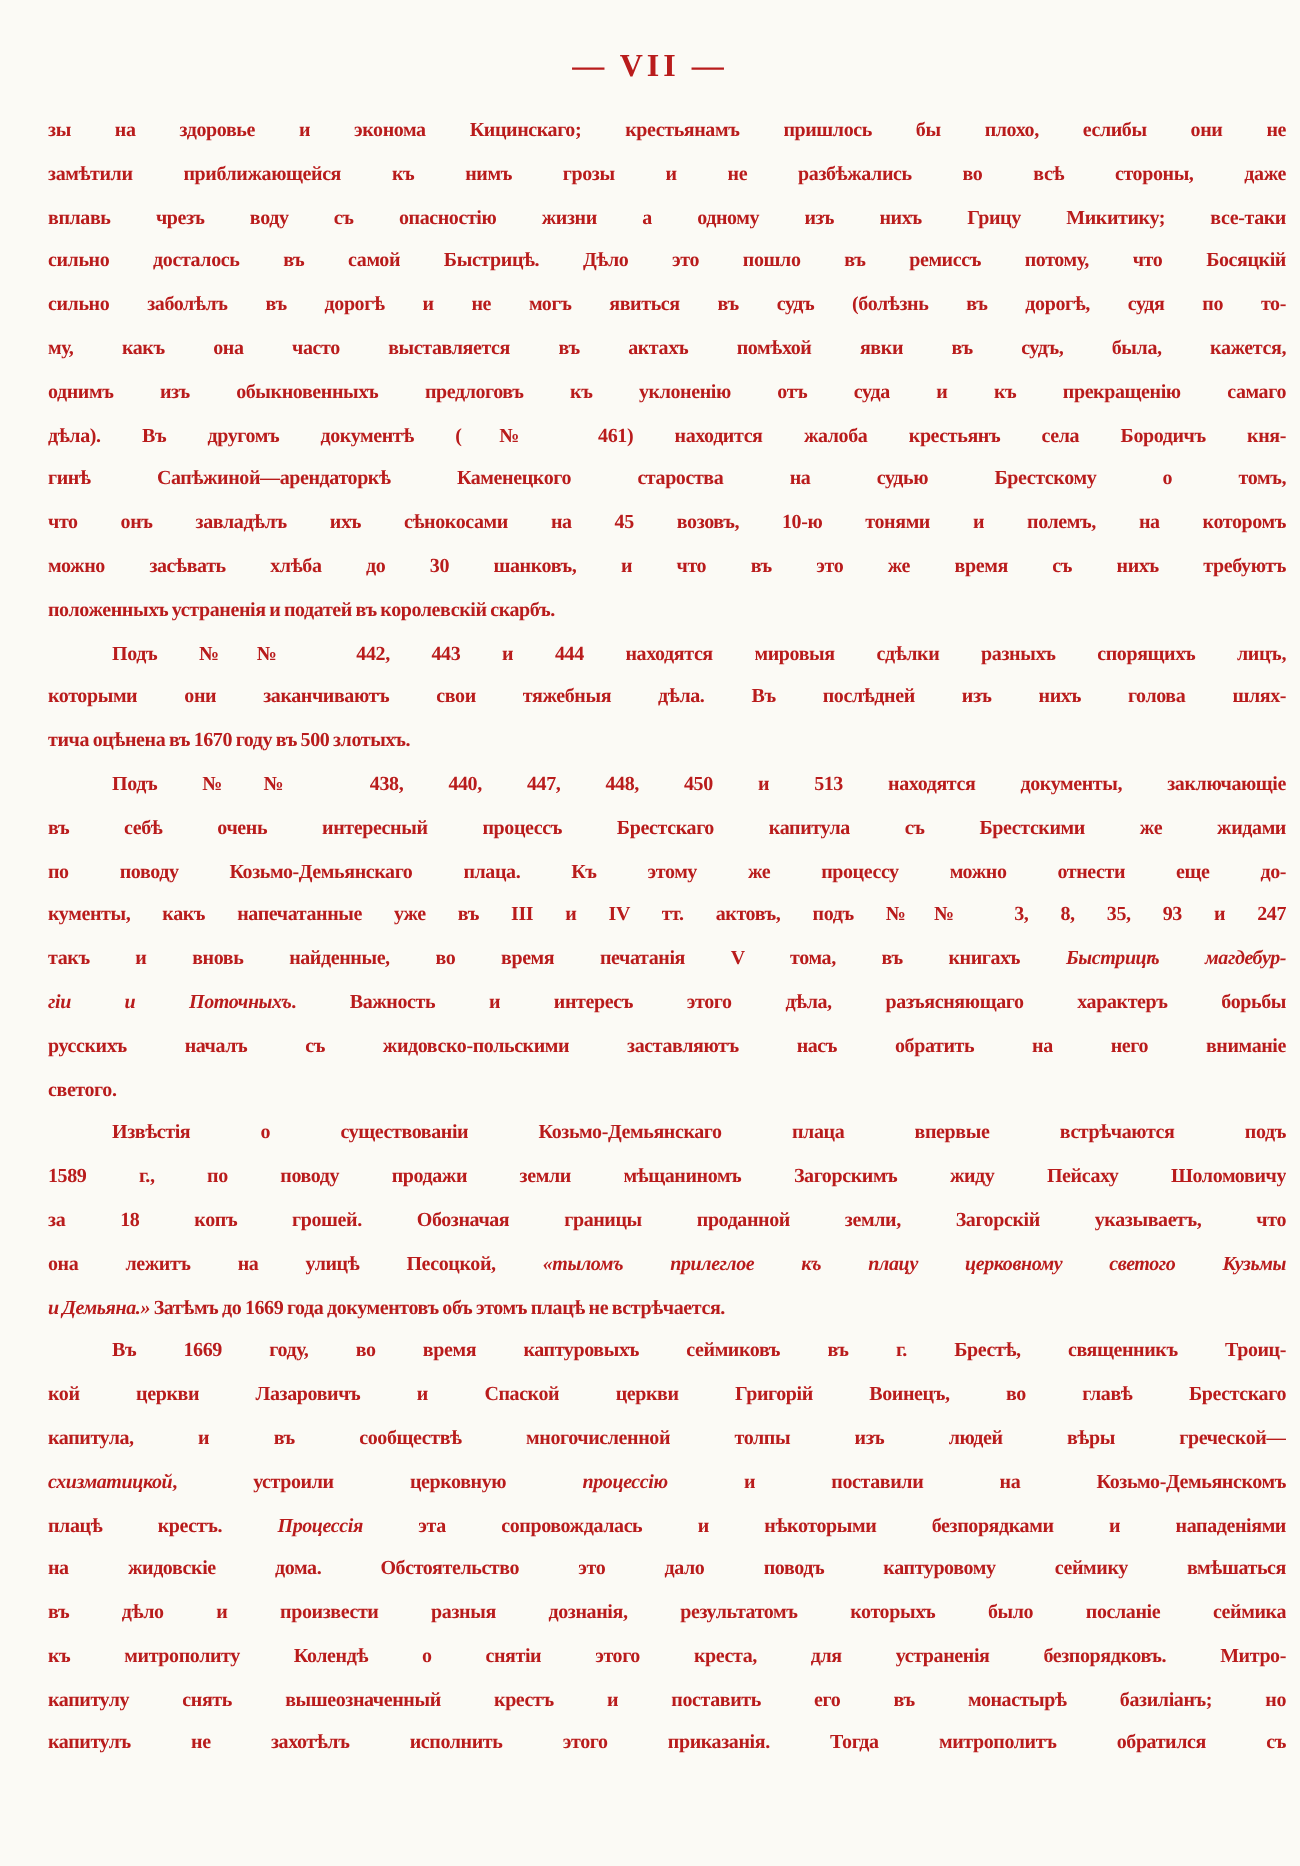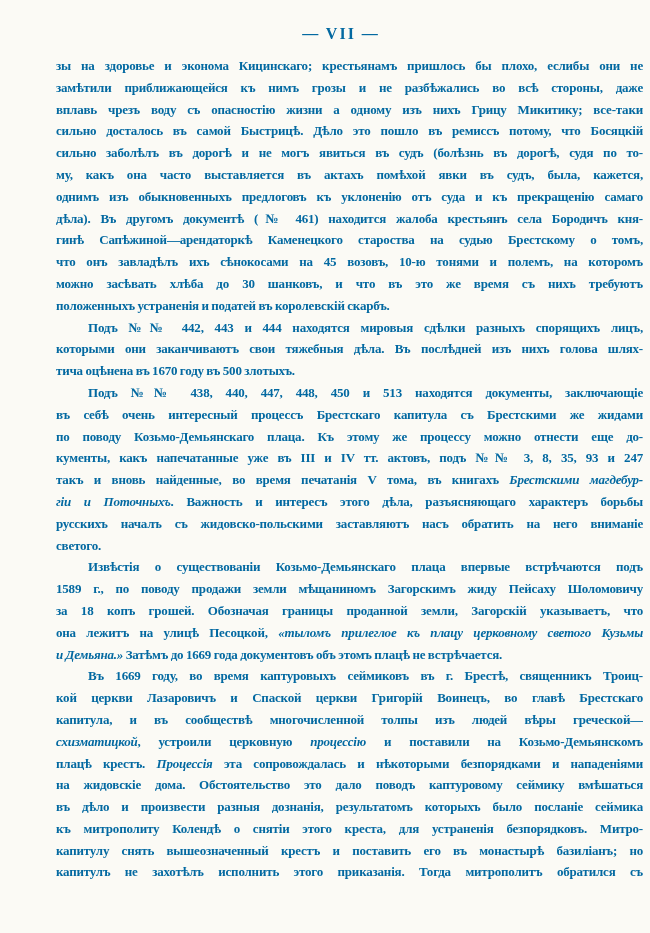--- a/index.html
+++ b/index.html
@@ -19,40 +19,40 @@
     padding-top: 25px;
     text-align: center;
     font-size: 16px;
     letter-spacing: 2px;
     line-height: 18px;
   }
   .text-body {
     margin: 12px 7px 0 24px; 
   }
   .line {
-    font-size: 13px;
+    font-size: 10px;
     line-height: 21.8px;
     height: 21.8px;
     overflow: hidden;
     letter-spacing: -0.2px;
     word-spacing: -0.5px;
     text-align: justify;
     text-align-last: justify;
   }
   .line.last {
     text-align: left;
     text-align-last: left;
   }
   .line.indent { text-indent: 32px; }
   .it { font-style: italic; }
 </style>
 </head>
 <body>
 
-<div class="page" style="background: rgb(251, 250, 245); color: #0369a1; padding-left: 32px;">
+<div class="page" style="background: rgb(251, 250, 245); color: #b91c1c;">
   <div class="header">— VII —</div>
   <div class="text-body">
       <div class="line"><span>зы на здоровье и эконома Кицинскаго; крестьянамъ пришлось бы плохо, еслибы они не</span></div>
       <div class="line"><span>замѣтили приближающейся къ нимъ грозы и не разбѣжались во всѣ стороны, даже</span></div>
       <div class="line"><span>вплавь чрезъ воду съ опасностію жизни а одному изъ нихъ Грицу Микитику; все-таки</span></div>
       <div class="line"><span>сильно досталось въ самой Быстрицѣ. Дѣло это пошло въ ремиссъ потому, что Босяцкій</span></div>
       <div class="line"><span>сильно заболѣлъ въ дорогѣ и не могъ явиться въ судъ (болѣзнь въ дорогѣ, судя по то-</span></div>
       <div class="line"><span>му, какъ она часто выставляется въ актахъ помѣхой явки въ судъ, была, кажется,</span></div>
       <div class="line"><span>однимъ изъ обыкновенныхъ предлоговъ къ уклоненію отъ суда и къ прекращенію самаго</span></div>
       <div class="line"><span>дѣла). Въ другомъ документѣ (№ 461) находится жалоба крестьянъ села Бородичъ кня-</span></div>
@@ -60,21 +60,21 @@
       <div class="line"><span>что онъ завладѣлъ ихъ сѣнокосами на 45 возовъ, 10-ю тонями и полемъ, на которомъ</span></div>
       <div class="line"><span>можно засѣвать хлѣба до 30 шанковъ, и что въ это же время съ нихъ требуютъ</span></div>
       <div class="line last"><span>положенныхъ устраненія и податей въ королевскій скарбъ.</span></div>
       <div class="line indent"><span>Подъ №№ 442, 443 и 444 находятся мировыя сдѣлки разныхъ спорящихъ лицъ,</span></div>
       <div class="line"><span>которыми они заканчиваютъ свои тяжебныя дѣла. Въ послѣдней изъ нихъ голова шлях-</span></div>
       <div class="line last"><span>тича оцѣнена въ 1670 году въ 500 злотыхъ.</span></div>
       <div class="line indent"><span>Подъ №№ 438, 440, 447, 448, 450 и 513 находятся документы, заключающіе</span></div>
       <div class="line"><span>въ себѣ очень интересный процессъ Брестскаго капитула съ Брестскими же жидами</span></div>
       <div class="line"><span>по поводу Козьмо-Демьянскаго плаца. Къ этому же процессу можно отнести еще до-</span></div>
       <div class="line"><span>кументы, какъ напечатанные уже въ III и IV тт. актовъ, подъ №№ 3, 8, 35, 93 и 247</span></div>
-      <div class="line"><span>такъ и вновь найденные, во время печатанія V тома, въ книгахъ </span><span class="it">Брестскими магдебур-</span></div>
+      <div class="line"><span>такъ и вновь найденные, во время печатанія V тома, въ книгахъ </span><span class="it">Быстрицѣ магдебур-</span></div>
       <div class="line"><span class="it">гіи и Поточныхъ</span><span>. Важность и интересъ этого дѣла, разъясняющаго характеръ борьбы</span></div>
       <div class="line"><span>русскихъ началъ съ жидовско-польскими заставляютъ насъ обратить на него вниманіе</span></div>
       <div class="line last"><span>светого.</span></div>
       <div class="line indent"><span>Извѣстія о существованіи Козьмо-Демьянскаго плаца впервые встрѣчаются подъ</span></div>
       <div class="line"><span>1589 г., по поводу продажи земли мѣщаниномъ Загорскимъ жиду Пейсаху Шоломовичу</span></div>
       <div class="line"><span>за 18 копъ грошей. Обозначая границы проданной земли, Загорскій указываетъ, что</span></div>
       <div class="line"><span>она лежитъ на улицѣ Песоцкой, </span><span class="it">«тыломъ прилеглое къ плацу церковному светого Кузьмы</span></div>
       <div class="line last"><span class="it">и Демьяна.»</span><span> Затѣмъ до 1669 года документовъ объ этомъ плацѣ не встрѣчается.</span></div>
       <div class="line indent"><span>Въ 1669 году, во время каптуровыхъ сеймиковъ въ г. Брестѣ, священникъ Троиц-</span></div>
       <div class="line"><span>кой церкви Лазаровичъ и Спаской церкви Григорій Воинецъ, во главѣ Брестскаго</span></div>

